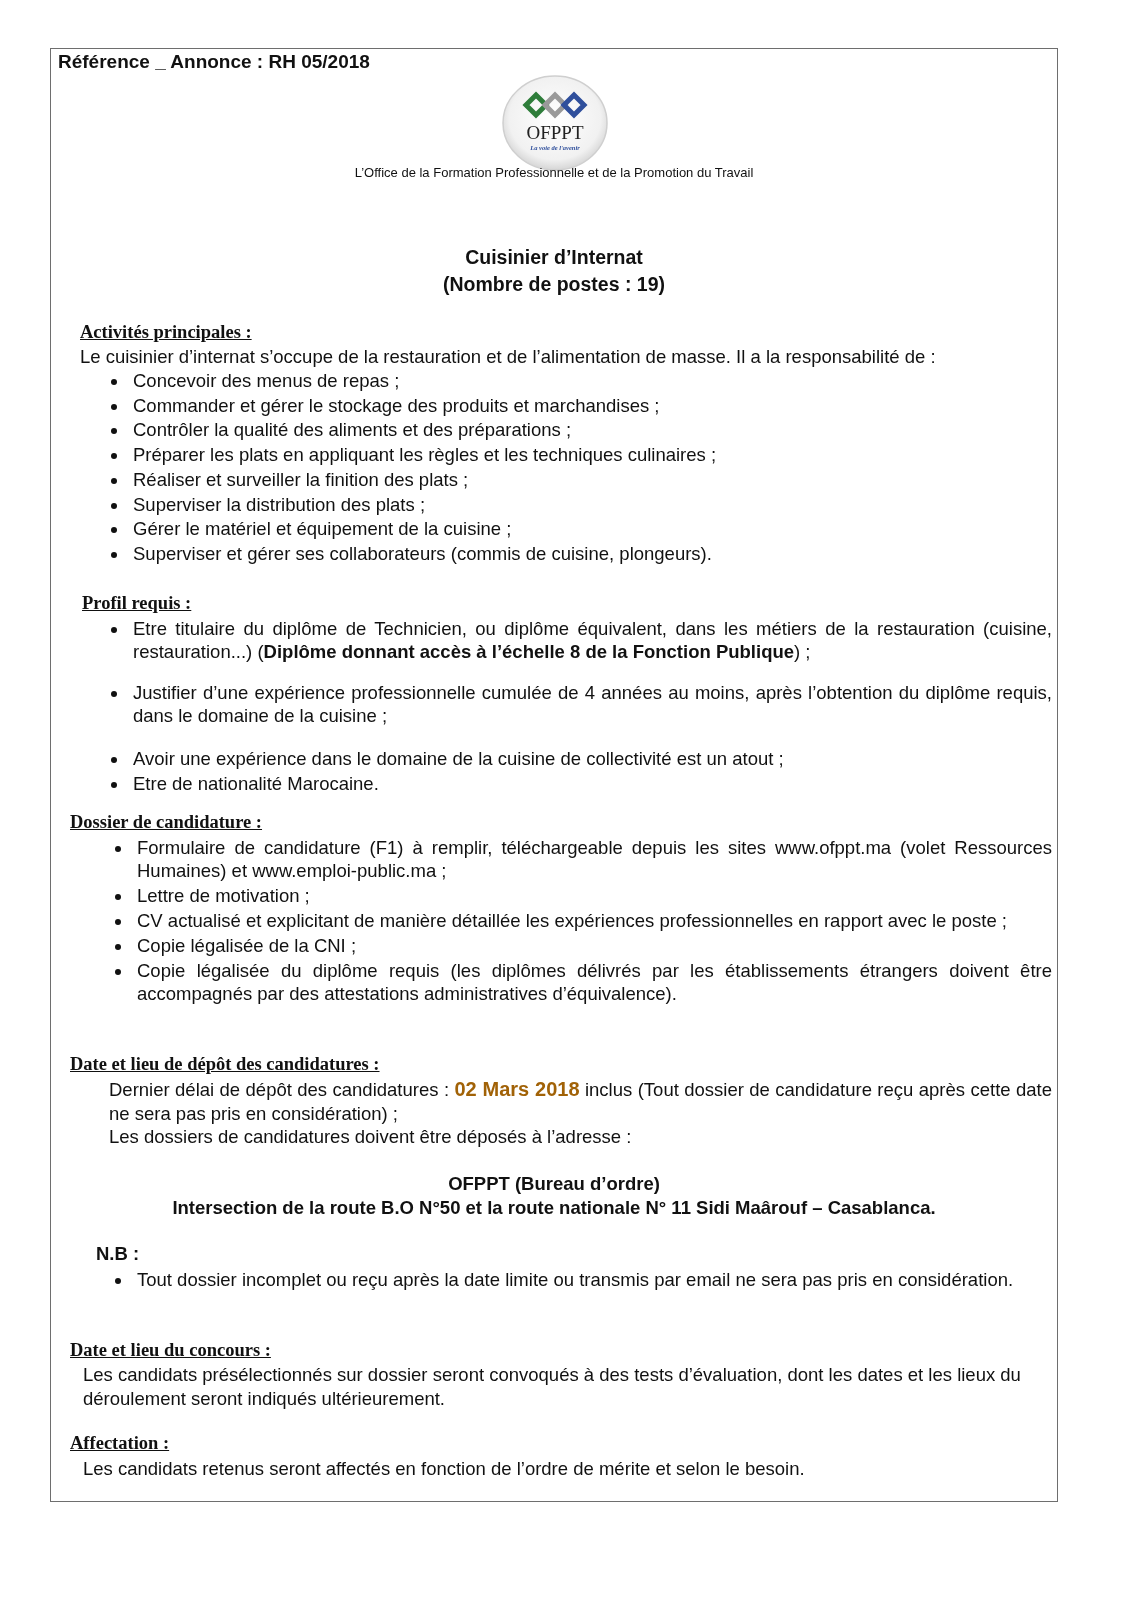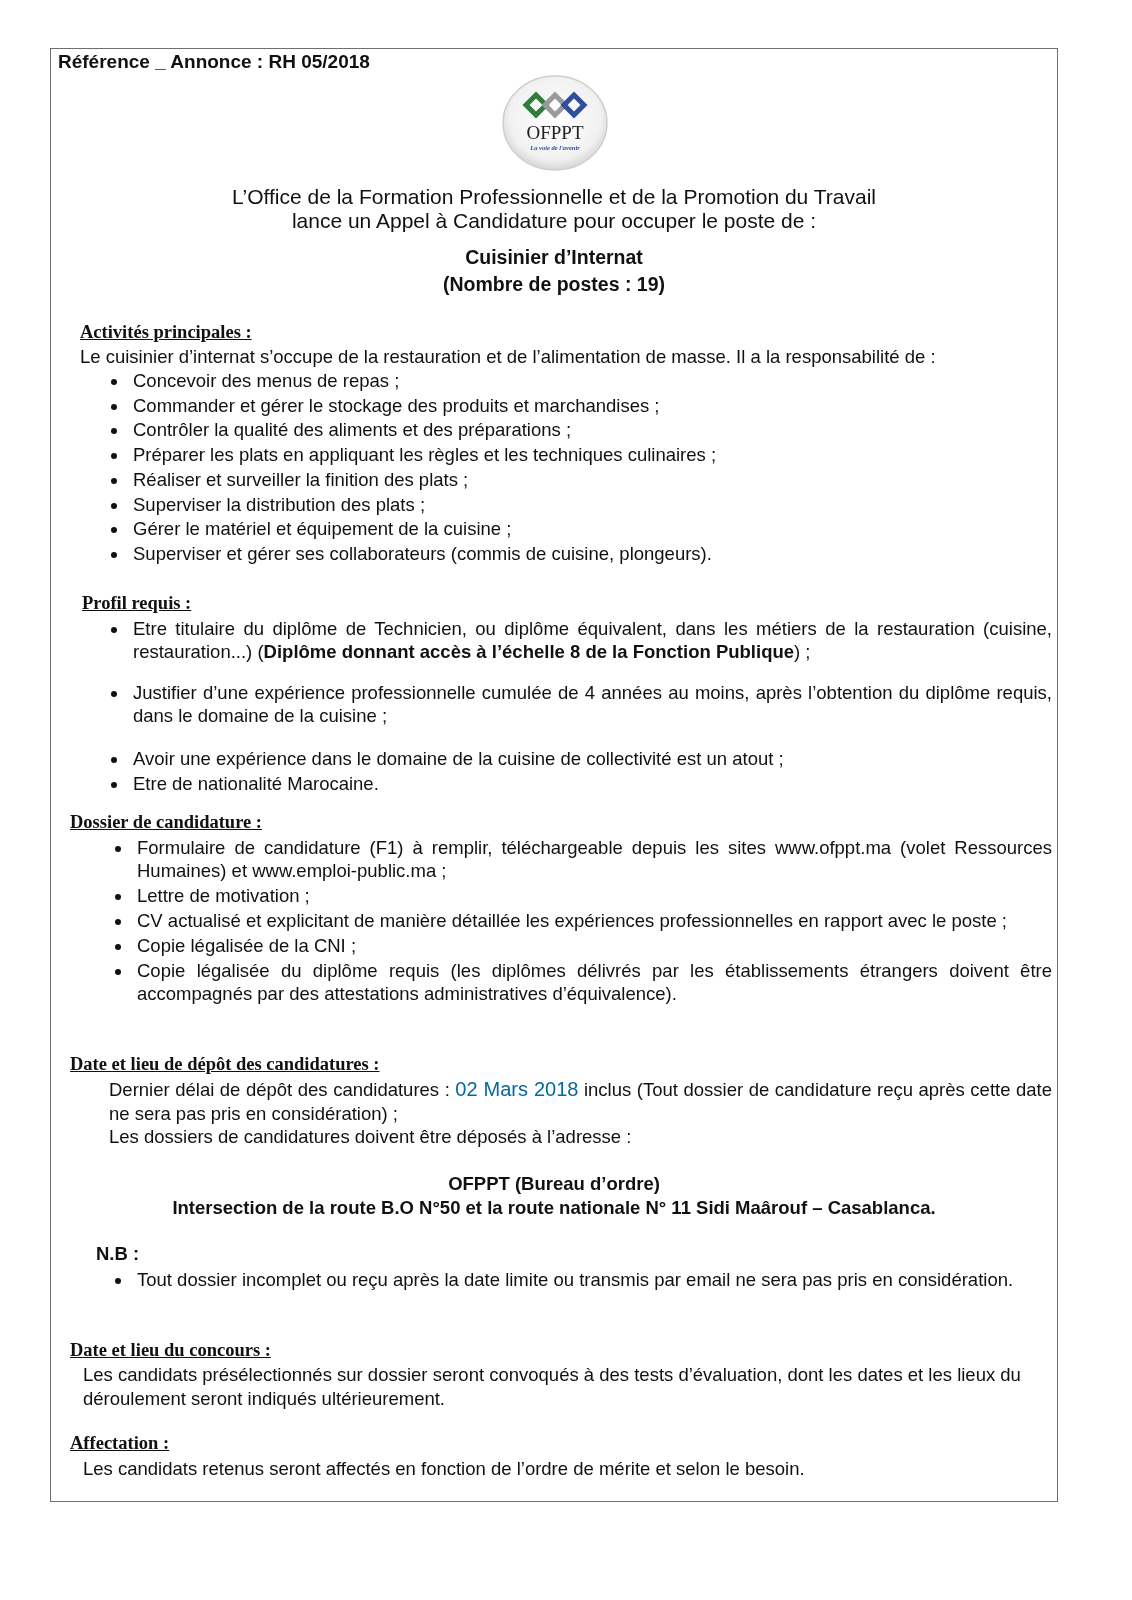--- a/index.html
+++ b/index.html
@@ -2,30 +2,30 @@
 <html><head>
 <meta charset="utf-8">
 <style>
   html, body { margin: 0; padding: 0; background: #ffffff; }
   body { width: 1132px; height: 1600px; position: relative; font-family: "Liberation Sans", sans-serif; color: #111; }
   .frame { position: absolute; left: 50px; top: 48px; width: 1008px; height: 1454px; border: 1.5px solid #6e6e6e; box-sizing: border-box; }
   .abs { position: absolute; white-space: nowrap; }
   .ref { left: 58px; top: 51px; font-size: 19px; font-weight: bold; }
   .logo { position: absolute; left: 496px; top: 73px; width: 118px; height: 100px; }
   .center { position: absolute; left: 50px; width: 1008px; text-align: center; white-space: nowrap; }
-  .intro { font-size: 21px; line-height: 24px; top: 185px; }
+  .intro { font-size: 13px; line-height: 24px; top: 161px; }
   .post-title { font-size: 19.5px; font-weight: bold; top: 244px; line-height: 27px; }
   .h { position: absolute; font-size: 18.5px; font-weight: bold; text-decoration: underline; white-space: nowrap; font-family: Liberation Serif, serif; }
   .p { position: absolute; font-size: 18.5px; line-height: 24px; }
   ul.bl { position: absolute; margin: 0; padding: 0; list-style: none; font-size: 18.5px; line-height: 24.7px; }
   ul.bl li { position: relative; padding-left: 26px; }
   ul.bl li .dot { position: absolute; left: 4px; top: 10px; width: 6px; height: 6px; background: #111; border-radius: 50%; }
   .just { text-align: justify; text-align-last: left; }
   .bold { font-weight: bold; }
-  .blue { color: #0369a1; font-weight: normal; font-size: 20px; }
+  .blue { color: #a16207; font-weight: bold; font-size: 20px; }
   .addr { font-size: 18.5px; font-weight: bold; line-height: 24px; }
 </style>
 </head>
 <body>
 
 <div class="frame"></div>
 
 <div class="abs ref">Référence _ Annonce : RH 05/2018</div>
 
 <div class="logo">
@@ -43,21 +43,20 @@
       <path d="M49 32 L59 22 L69 32 L59 42 Z" stroke="#9a9a9a"></path>
       <path d="M68 32 L78 22 L88 32 L78 42 Z" stroke="#2f4f9c"></path>
     </g>
     <text x="59" y="66" text-anchor="middle" font-family="Liberation Serif, serif" font-size="19" fill="#222">OFPPT</text>
     <text x="59" y="77" text-anchor="middle" font-family="Liberation Serif, serif" font-size="6.5" font-style="italic" font-weight="bold" fill="#2f4f9c">La voie de l'avenir</text>
   </svg>
 </div>
 
 <div class="center intro">
   <div>L’Office de la Formation Professionnelle et de la Promotion du Travail</div>
-  <div>lance un Appel à Candidature pour occuper le poste de :</div>
 </div>
 
 <div class="center post-title">
   <div>Cuisinier d’Internat</div>
   <div>(Nombre de postes : 19)</div>
 </div>
 
 <div class="h" style="left:80px; top:322px;">Activités principales :</div>
 <div class="p" style="left:80px; top:345px; white-space:nowrap;">Le cuisinier d’internat s’occupe de la restauration et de l’alimentation de masse. Il a la responsabilité de :</div>
 <ul class="bl" style="left:107px; top:369px; width:940px;">

